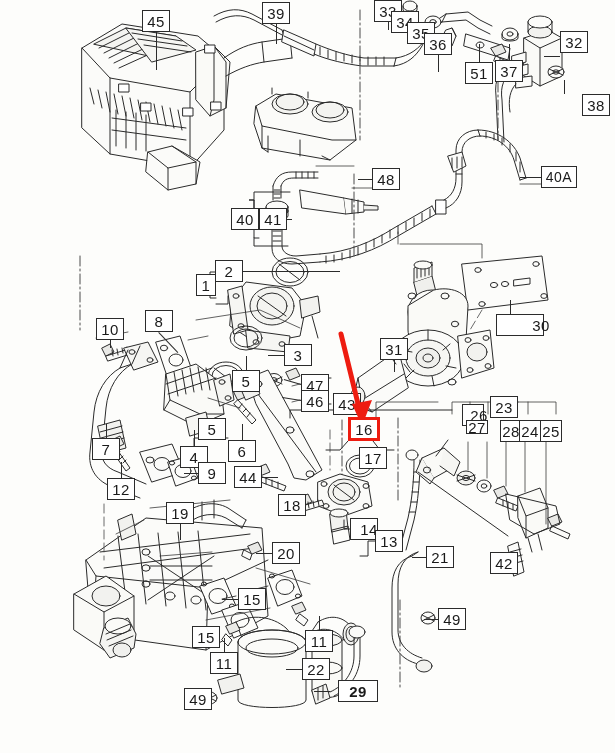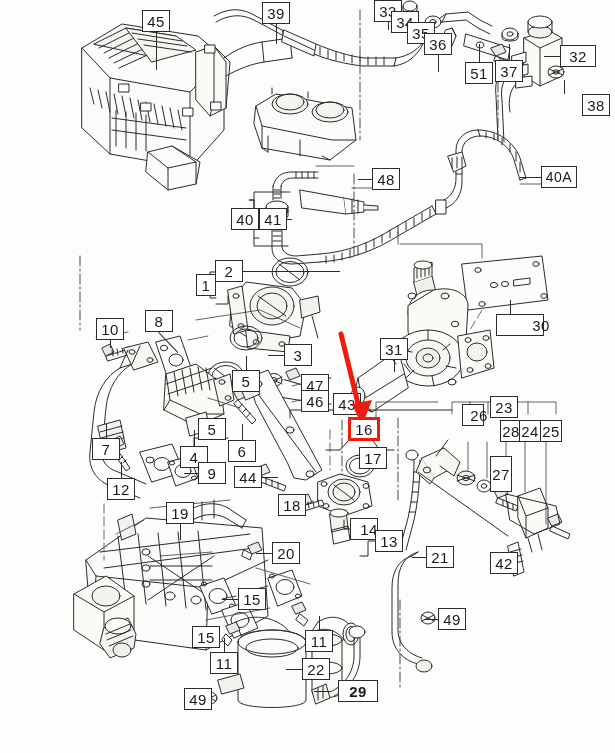--- a/index.html
+++ b/index.html
@@ -719,41 +719,41 @@
       <div class="leader h" style="left: 198px; top: 699px; width: 14px;"></div>
       <div class="leader h" style="left: 424px; top: 619px; width: 14px;"></div>
       <div class="callout" style="left: 142px; top: 10px; width: 28px; height: 22px;">45</div>
       <div class="callout" style="left: 262px; top: 2px; width: 28px; height: 22px;">39</div>
       <div class="callout" style="left: 374px; top: 0px; width: 28px; height: 22px;">33</div>
       <div class="callout" style="left: 391px; top: 11px; width: 28px; height: 22px;">34</div>
       <div class="callout" style="left: 407px; top: 22px; width: 28px; height: 22px;">35</div>
       <div class="callout" style="left: 424px; top: 33px; width: 28px; height: 22px;">36</div>
       <div class="callout" style="left: 465px; top: 62px; width: 28px; height: 22px;">51</div>
       <div class="callout" style="left: 495px; top: 60px; width: 28px; height: 22px;">37</div>
-      <div class="callout" style="left: 560px; top: 45px; width: 36px; height: 22px;">32</div>
+      <div class="callout" style="left: 560px; top: 31px; width: 28px; height: 22px;">32</div>
       <div class="callout" style="left: 550px; top: 94px; width: 28px; height: 22px; margin-left: 32px;">38</div>
       <div class="callout" style="left: 372px; top: 168px; width: 28px; height: 22px;">48</div>
       <div class="callout wide" style="left: 541px; top: 166px; width: 36px; height: 22px;">40A</div>
       <div class="callout" style="left: 231px; top: 208px; width: 28px; height: 22px;">40</div>
       <div class="callout" style="left: 259px; top: 208px; width: 28px; height: 22px;">41</div>
       <div class="callout" style="left: 215px; top: 260px; width: 28px; height: 22px;">2</div>
       <div class="callout" style="left: 196px; top: 274px; width: 20px; height: 22px;">1</div>
       <div class="callout" style="left: 96px; top: 318px; width: 28px; height: 22px;">10</div>
       <div class="callout" style="left: 145px; top: 310px; width: 28px; height: 22px;">8</div>
       <div class="callout" style="left: 284px; top: 344px; width: 28px; height: 22px;">3</div>
       <div class="callout" style="left: 496px; top: 314px; width: 28px; height: 22px; padding-left: 44px;">30</div>
       <div class="callout" style="left: 380px; top: 338px; width: 28px; height: 22px;">31</div>
       <div class="callout" style="left: 232px; top: 370px; width: 28px; height: 22px;">5</div>
       <div class="callout" style="left: 301px; top: 374px; width: 28px; height: 22px;">47</div>
       <div class="callout" style="left: 301px; top: 390px; width: 28px; height: 22px;">46</div>
       <div class="callout" style="left: 333px; top: 393px; width: 28px; height: 22px;">43</div>
       <div class="callout highlight" style="left: 348px; top: 417px; width: 32px; height: 24px;">16</div>
       <div class="callout" style="left: 490px; top: 396px; width: 28px; height: 22px;">23</div>
       <div class="callout" style="left: 462px; top: 404px; width: 22px; height: 22px; padding-left: 14px;">26</div>
-      <div class="callout" style="left: 490px; top: 420px; width: 22px; height: 36px; margin-top: 36px;">27</div>
+      <div class="callout" style="left: 466px; top: 420px; width: 22px; height: 14px;">27</div>
       <div class="callout" style="left: 500px; top: 420px; width: 22px; height: 22px;">28</div>
       <div class="callout" style="left: 519px; top: 420px; width: 22px; height: 22px;">24</div>
       <div class="callout" style="left: 540px; top: 420px; width: 22px; height: 22px;">25</div>
       <div class="callout" style="left: 198px; top: 418px; width: 28px; height: 22px;">5</div>
       <div class="callout" style="left: 228px; top: 440px; width: 28px; height: 22px;">6</div>
       <div class="callout" style="left: 359px; top: 447px; width: 28px; height: 22px;">17</div>
       <div class="callout" style="left: 92px; top: 438px; width: 28px; height: 22px;">7</div>
       <div class="callout" style="left: 180px; top: 446px; width: 28px; height: 22px;">4</div>
       <div class="callout" style="left: 234px; top: 466px; width: 28px; height: 22px;">44</div>
       <div class="callout" style="left: 107px; top: 478px; width: 28px; height: 22px;">12</div>

